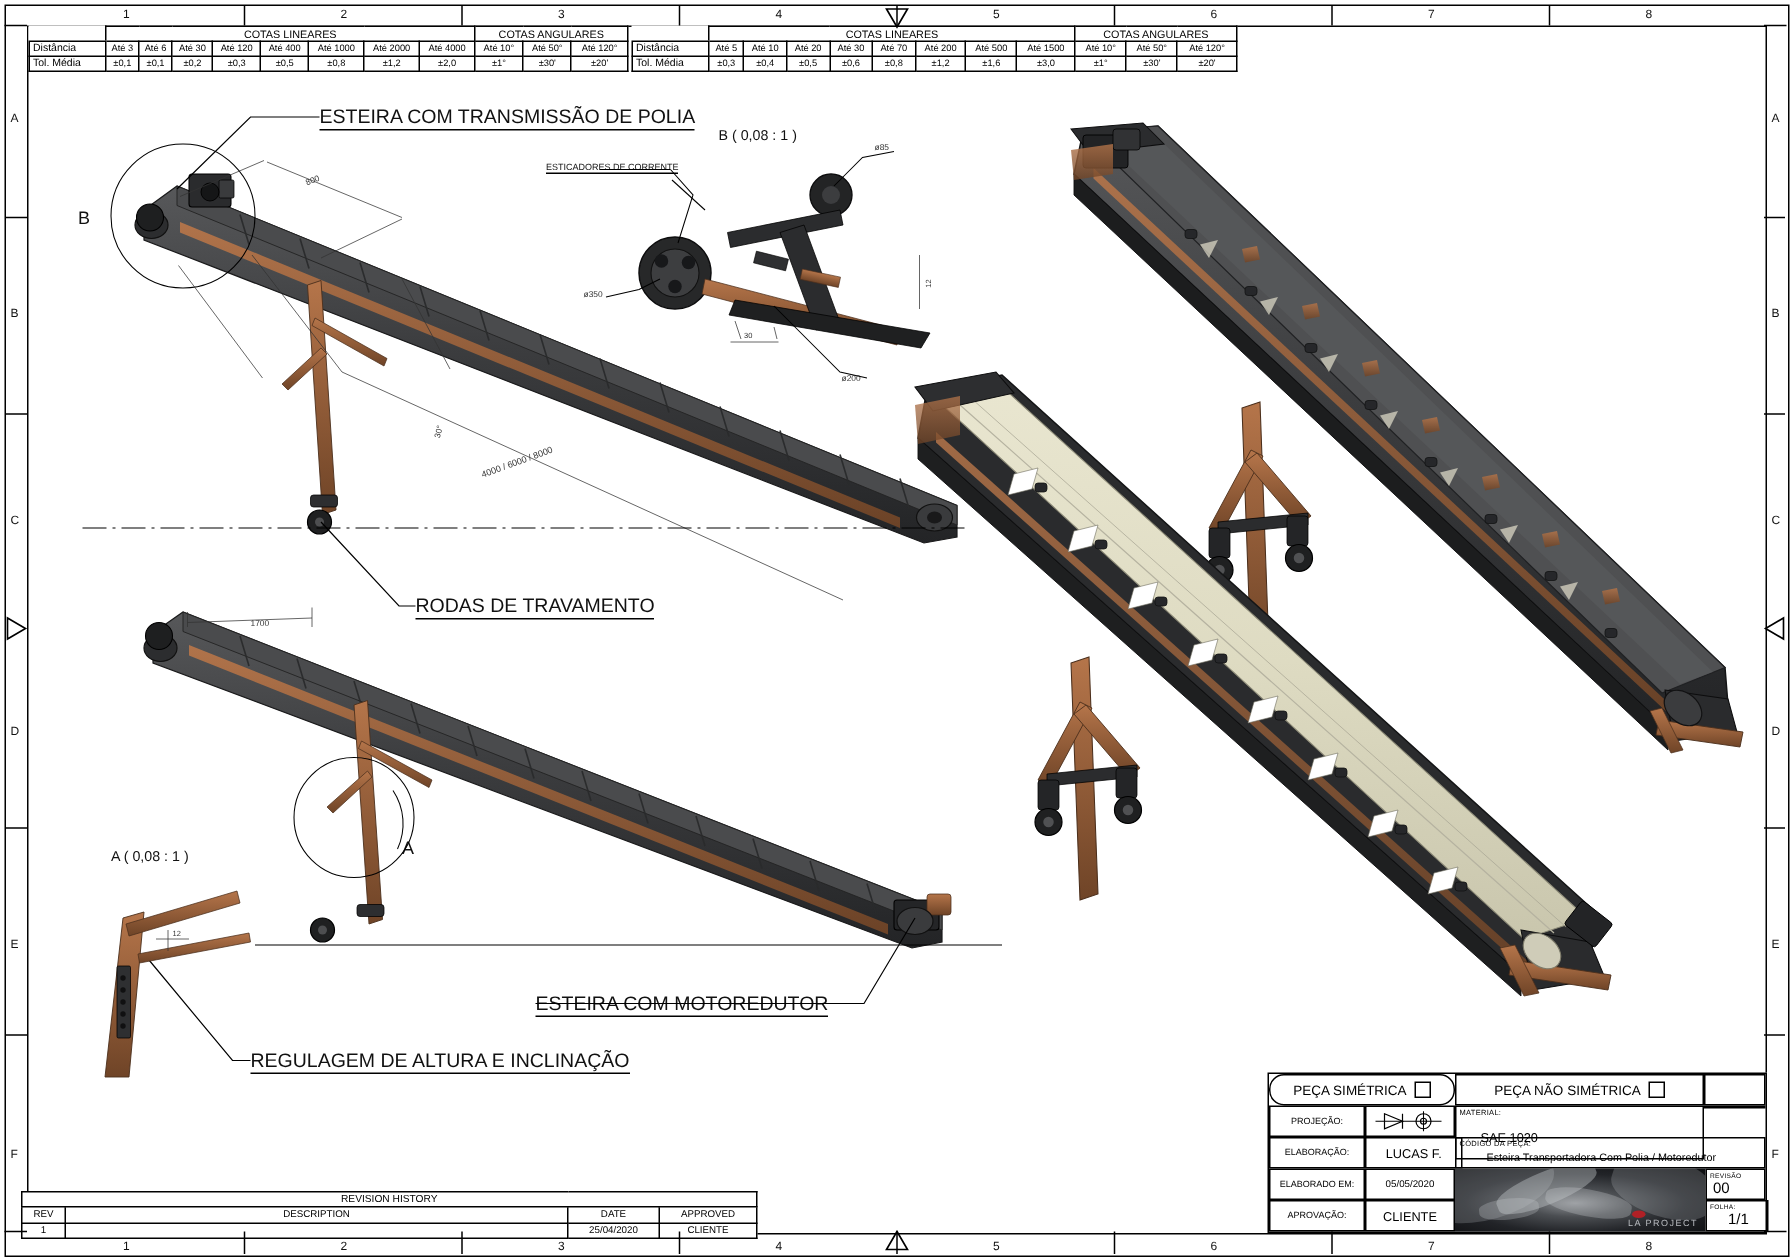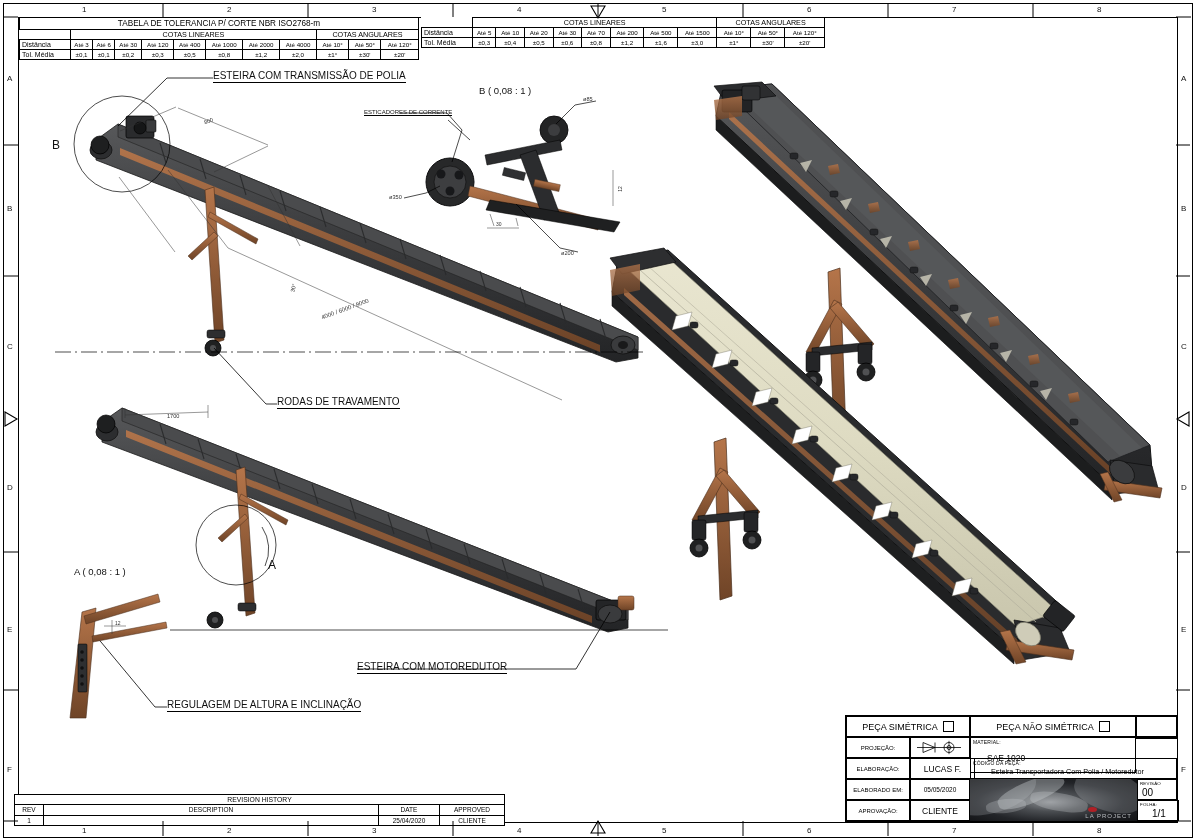--- a/index.html
+++ b/index.html
@@ -32,21 +32,21 @@
   .chk{display:inline-block;width:9px;height:9px;border:1.1px solid #000;margin-left:5px;vertical-align:-1px;}
 
   .logo{position:absolute;background:
       radial-gradient(ellipse at 48% 55%, #8d9094 0%, #4b4e52 28%, #222428 60%, #0d0e10 100%);
       overflow:hidden;}
   .logo .swoosh{position:absolute;background:#c9ccd0;opacity:.55;border-radius:50%/40%;}
   .logo .logotext{position:absolute;right:5px;bottom:2px;color:#b9bcc0;font-size:6px;letter-spacing:1px;font-family:"Liberation Sans",sans-serif;}
   .logo .dot{position:absolute;right:40px;bottom:9px;width:9px;height:5px;border-radius:50%;background:#b02026;}
 
   
-  .ann{position:absolute;font-size:10px;color:#111;white-space:nowrap;border-bottom:1px solid #000;padding-bottom:1px;font-family:"Liberation Sans",sans-serif;}
+  .ann{position:absolute;font-size:13px;color:#111;white-space:nowrap;border-bottom:1px solid #000;padding-bottom:1px;font-family:"Liberation Sans",sans-serif;}
   .ann-sm{position:absolute;font-size:6px;color:#111;white-space:nowrap;border-bottom:.7px solid #000;font-family:"Liberation Sans",sans-serif;}
   .detlbl{position:absolute;font-size:9.5px;color:#111;white-space:nowrap;font-family:"Liberation Sans",sans-serif;}
   .detmark{position:absolute;font-size:12px;color:#111;font-family:"Liberation Sans",sans-serif;}
   .dim{position:absolute;font-size:5.6px;color:#333;white-space:nowrap;font-family:"Liberation Sans",sans-serif;}
 
   svg.overlay{position:absolute;left:0;top:0;width:1194px;height:839px;pointer-events:none;}
 </style>
 </head>
 <body>
 
@@ -82,23 +82,20 @@
 
   <div class="zone-lbl" style="left:1181px;top:74px;">A</div>
   <div class="zone-lbl" style="left:1181px;top:204px;">B</div>
   <div class="zone-lbl" style="left:1181px;top:342px;">C</div>
   <div class="zone-lbl" style="left:1181px;top:483px;">D</div>
   <div class="zone-lbl" style="left:1181px;top:625px;">E</div>
   <div class="zone-lbl" style="left:1181px;top:765px;">F</div>
 
   <table class="tol-table" style="left:19px;top:17px;width:400px;">
     <tbody>
-        <tr>
-          <td class="title" colspan="12">TABELA DE TOLERANCIA P/ CORTE NBR ISO2768-m</td>
-        </tr>
     <tr>
       <td style="border-right:none;border-left:none;border-top:none;"></td>
       <td class="sub" colspan="8">COTAS LINEARES</td>
       <td class="sub" colspan="3">COTAS ANGULARES</td>
     </tr>
     <tr>
       <td class="rowhdr" style="width:48px;">Distância</td>
       <td>Até 3</td>
       <td>Até 6</td>
       <td>Até 30</td>
@@ -181,21 +178,21 @@
       <td>1</td>
       <td>&nbsp;</td>
       <td>25/04/2020</td>
       <td>CLIENTE</td>
     </tr>
   </tbody>
     </table>
 
   <div class="tb">
 
-    <div class="cell" style="left:0;top:0;width:124px;height:21px;font-size:9px;">
+    <div class="cell" style="left:0;top:0;width:124px;height:21px;font-size:9px;border-radius:10px;">
       <span>PEÇA SIMÉTRICA</span>
       <span class="chk"></span>
     </div>
     <div class="cell" style="left:124px;top:0;width:166px;height:21px;font-size:9px;">
       <span>PEÇA NÃO SIMÉTRICA</span>
       <span class="chk"></span>
     </div>
     <div class="cell" style="left:290px;top:0;width:41px;height:21px;"></div>
 
     <div class="cell" style="left:0;top:21px;width:64px;height:21px;font-size:6px;">PROJEÇÃO:</div>

